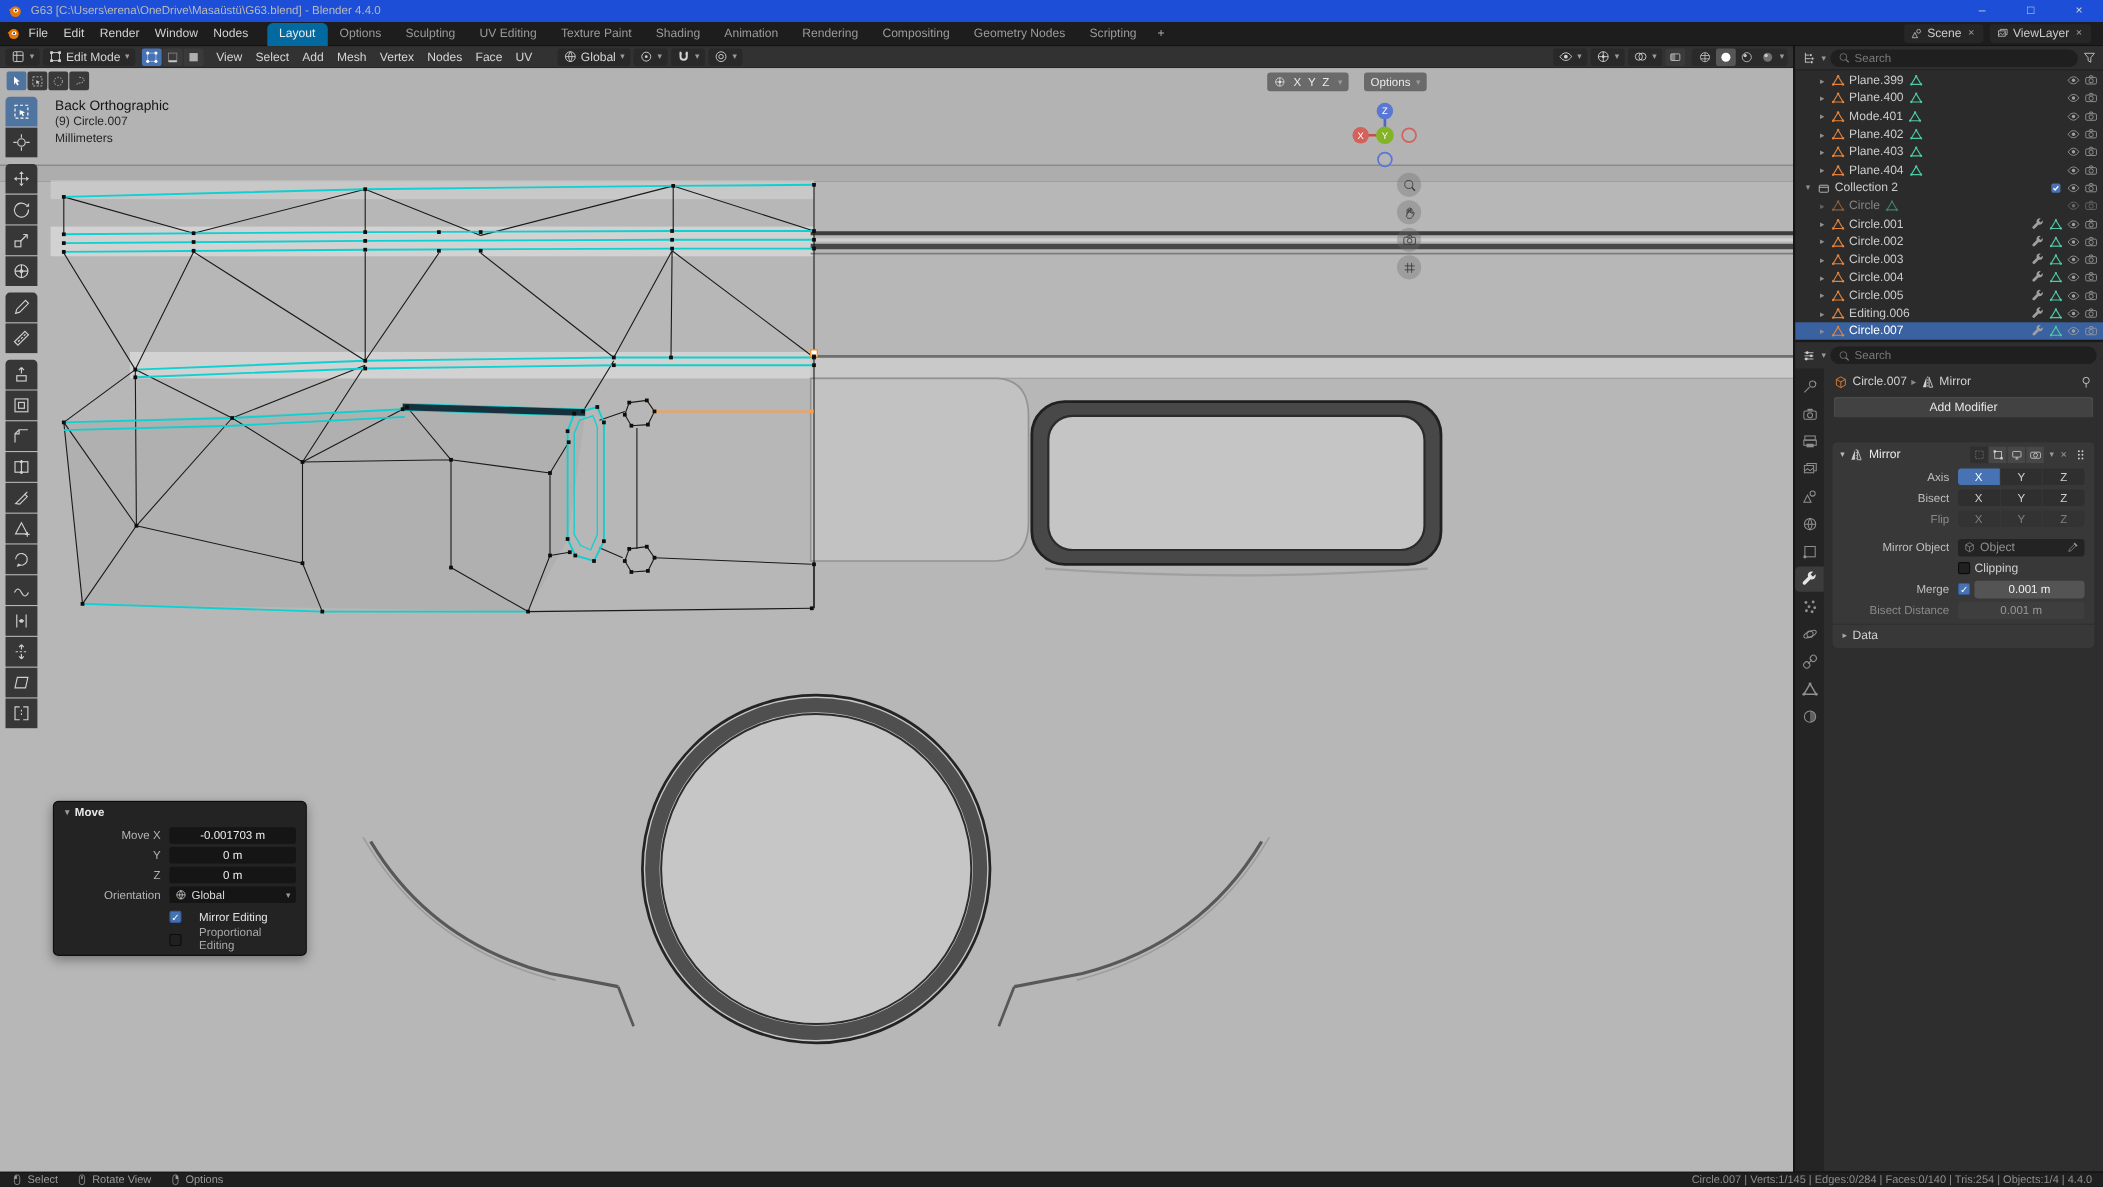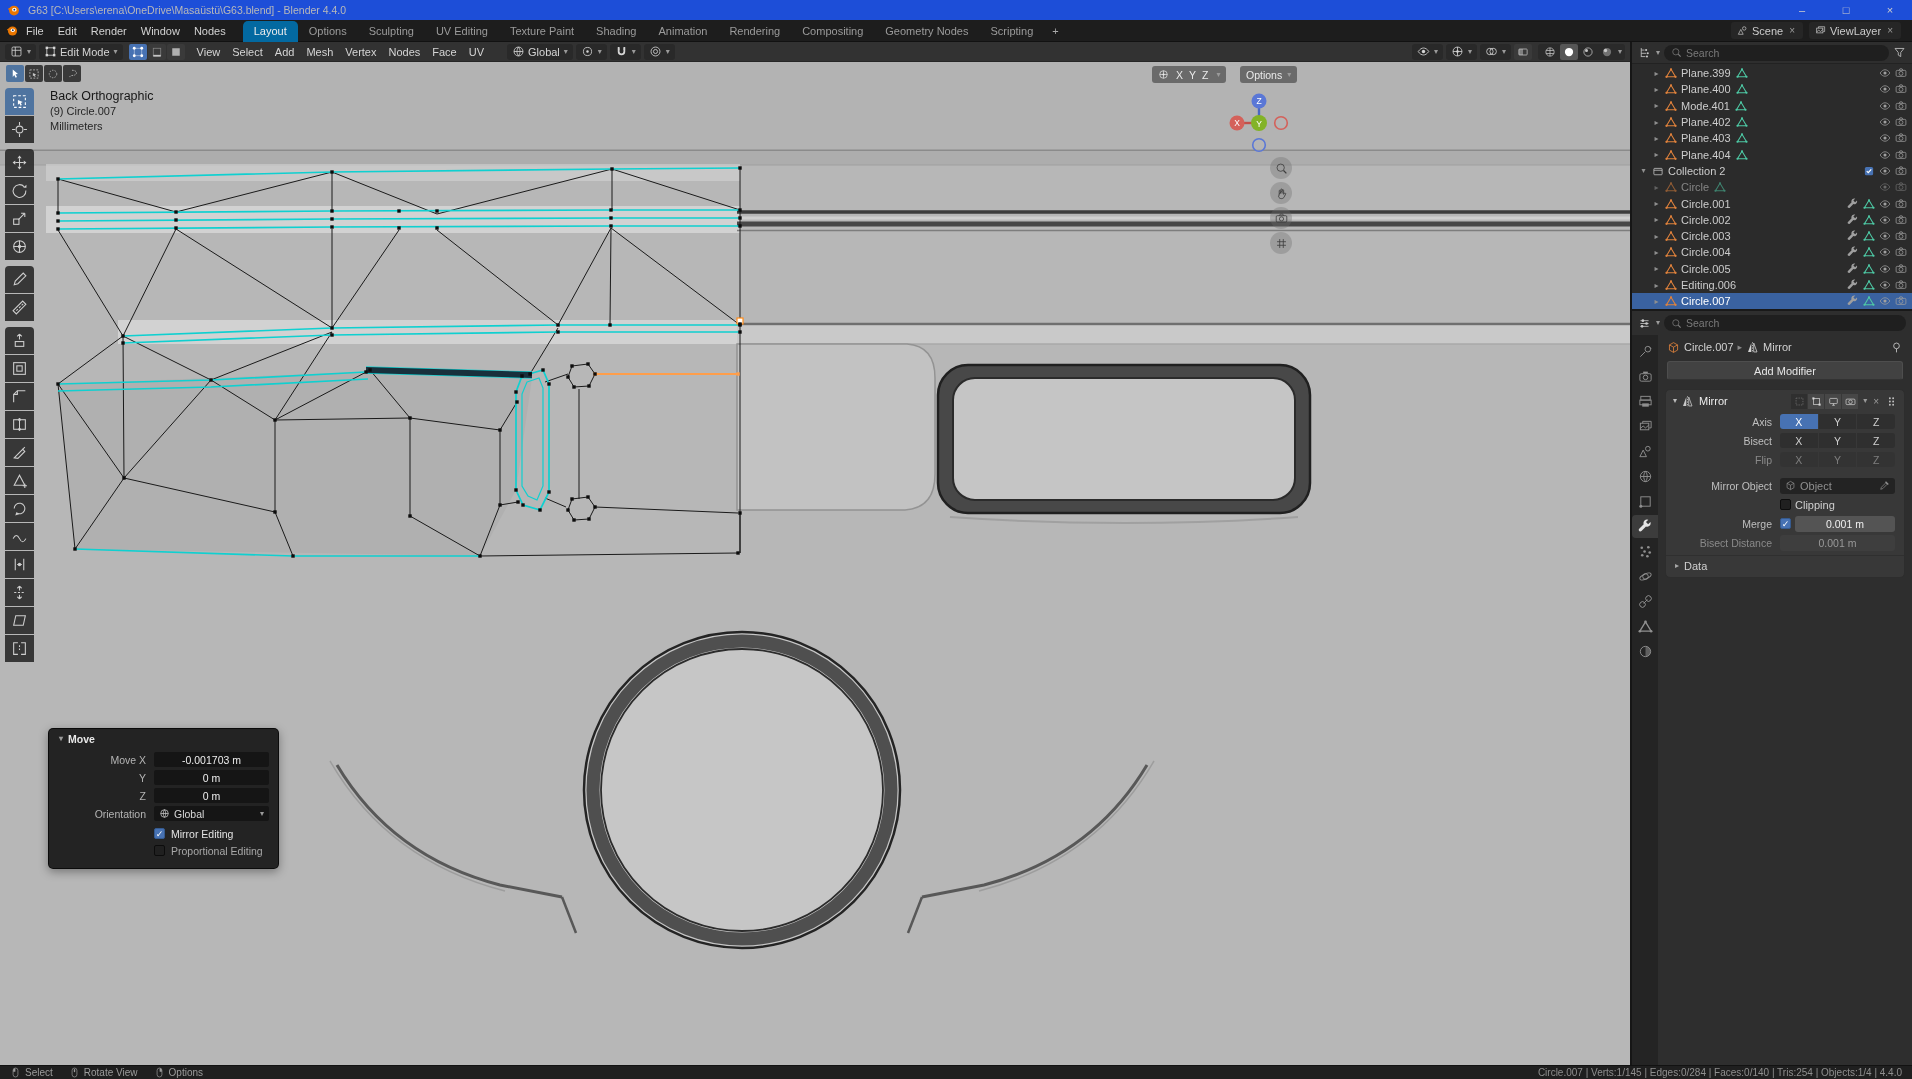--- a/index.html
+++ b/index.html
@@ -71,21 +71,21 @@
 
 
 .movepanel{position:absolute;left:48px;top:666px;width:231px;background:rgba(26,26,26,.95);border:1px solid rgba(0,0,0,.65);border-radius:5px;font-size:10.5px;box-shadow:0 3px 10px rgba(0,0,0,.35)}
 .mp-head{height:20px;display:flex;align-items:center;gap:5px;padding:0 9px;color:#e8e8e8;font-weight:bold}
 .mp-body{padding:2px 9px 9px}
 .mp-row{display:grid;grid-template-columns:88px 1fr;gap:8px;align-items:center;height:17px;margin-bottom:1px}
 .mp-label{text-align:right;color:#b4b4b4}
 .mp-field{height:15px;background:#151515;border-radius:2px;color:#ededed;display:flex;align-items:center;justify-content:center}
 .mp-drop{justify-content:flex-start;padding:0 5px;gap:4px;color:#d8d8d8}
 .mp-check{display:grid;grid-template-columns:88px 1fr;gap:8px;height:17px;align-items:center}
-.cbwrap{display:flex;align-items:center;gap:6px}
+.cbwrap{display:flex;align-items:center;gap:16px}
 .checkbox{width:11px;height:11px;border-radius:2px;background:#202020;border:1px solid #0c0c0c;position:relative;flex:none}
 .checkbox.on{background:#4772b3;border-color:#355a8f}
 .checkbox.on::after{content:"✓";position:absolute;inset:0;color:#fff;font-size:9px;line-height:11px;text-align:center}
 .cblabel{color:#e2e2e2}
 .mp-check.dim2 .cblabel{color:#a8a8a8}
 
 
 .right-col{width:282px;display:flex;flex-direction:column;border-left:2px solid #161616;min-height:0;flex:none}
 .outliner{height:267px;background:#2b2b2b;display:flex;flex-direction:column;flex:none}
 .ol-header{height:22px;background:#2e2e2e;display:flex;align-items:center;gap:4px;padding:0 6px;border-bottom:1px solid #222;flex:none}
@@ -105,21 +105,21 @@
 .properties{flex:1;background:#2e2e2e;display:flex;flex-direction:column;min-height:0;border-top:2px solid #191919}
 .pr-header{height:24px;display:flex;align-items:center;gap:4px;padding:0 6px;flex:none}
 .pr-body{flex:1;display:flex;min-height:0}
 .tabstrip{width:26px;background:#242424;display:flex;flex-direction:column;align-items:center;padding-top:5px;gap:2px;flex:none}
 .ptab{width:26px;height:23px;display:flex;align-items:center;justify-content:center;color:#8f8f8f}
 .ptab .ic{width:15px;height:15px}
 .ptab.active{background:#3c3c3c;color:#e5e5e5;border-radius:4px 0 0 4px}
 .pcontent{flex:1;display:flex;flex-direction:column;min-width:0}
 .breadcrumb{height:24px;display:flex;align-items:center;gap:4px;padding:0 9px;color:#d2d2d2}
 .bc-sep{color:#8a8a8a;font-size:9px}
-.addmod{margin:2px 9px 9px;height:19px;background:#424242;border:1px solid #4e4e4e;border-bottom-color:#333;border-radius:3px;display:flex;align-items:center;justify-content:center;color:#e6e6e6}
+.addmod{margin:2px 9px 21px;height:19px;background:#424242;border:1px solid #4e4e4e;border-bottom-color:#333;border-radius:3px;display:flex;align-items:center;justify-content:center;color:#e6e6e6}
 .modpanel{margin:0 7px;background:#383838;border:1px solid #2d2d2d;border-radius:5px;padding-bottom:2px}
 .mod-head{height:22px;display:flex;align-items:center;gap:4px;padding:0 6px}
 .mod-head .exp{font-size:8px;color:#bbb}
 .mod-name{color:#ececec;margin-left:1px}
 .mtoggle{width:16px;height:15px;display:flex;align-items:center;justify-content:center;color:#777;background:#2f2f2f}
 .mtoggle .ic{width:11px;height:11px}
 .mtoggle.on{color:#d8d8d8;background:#474747}
 .mrow{display:grid;grid-template-columns:106px 1fr;gap:8px;align-items:center;height:19px;padding-right:9px}
 .mlabel{text-align:right;color:#bfbfbf;font-size:10.5px;white-space:nowrap}
 .mlabel.dim{color:#8a8a8a}

